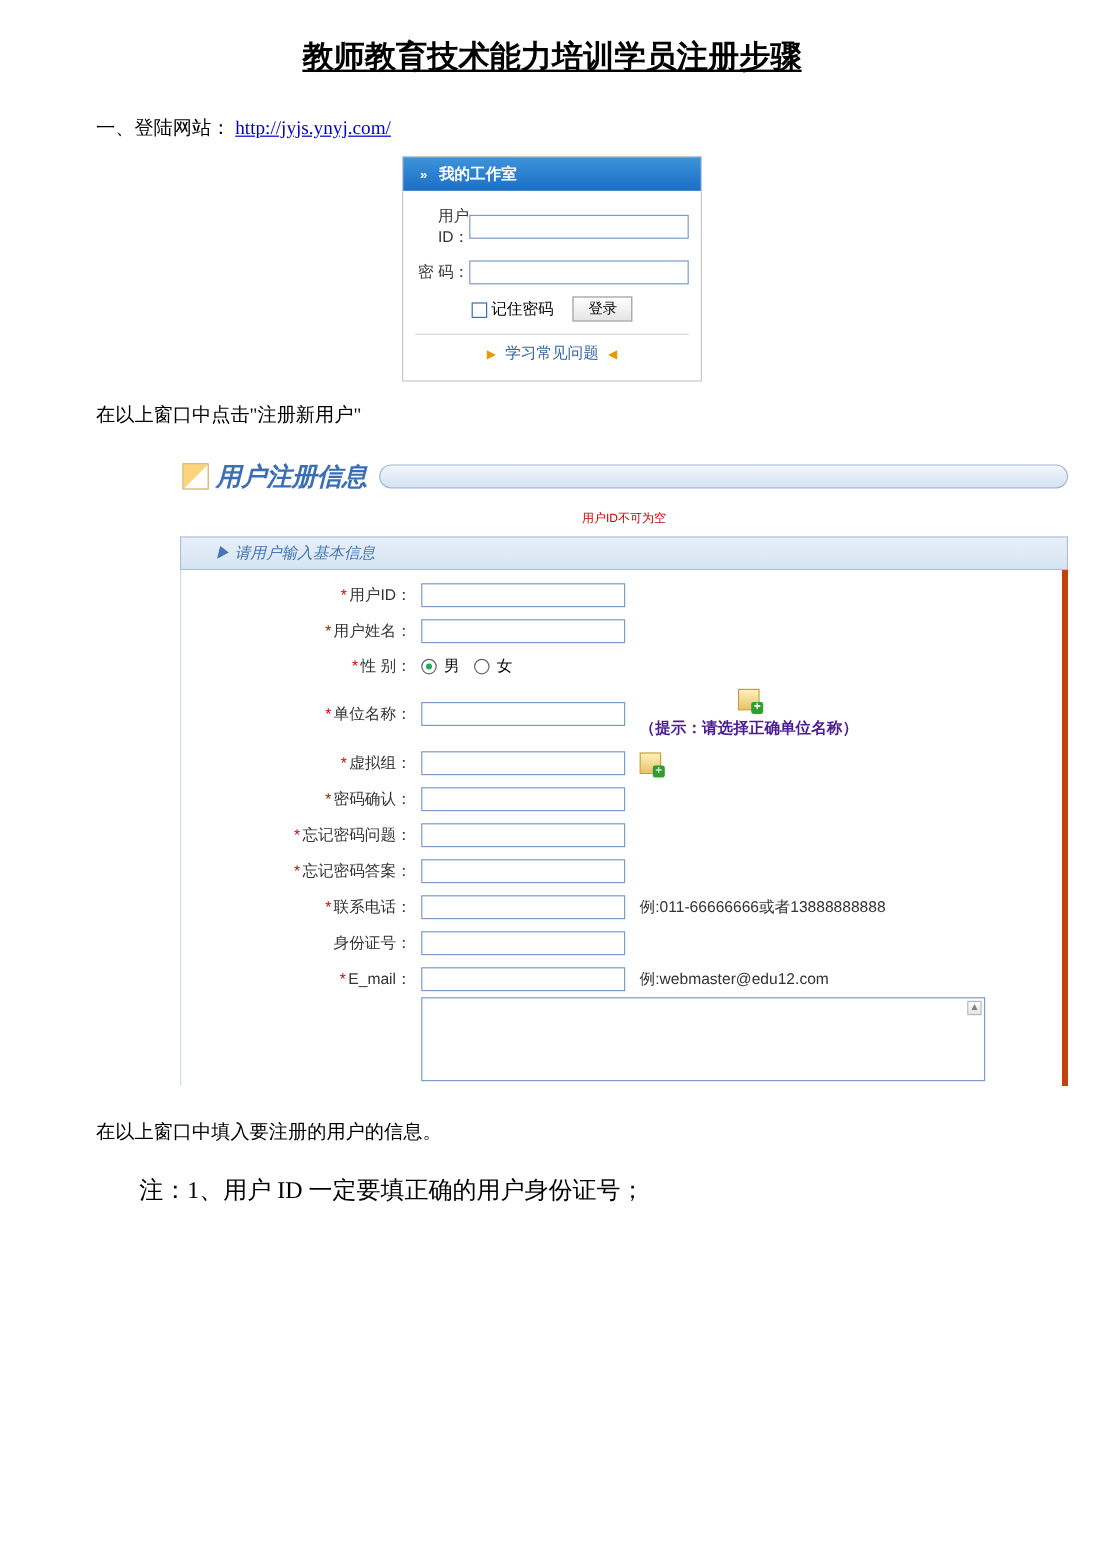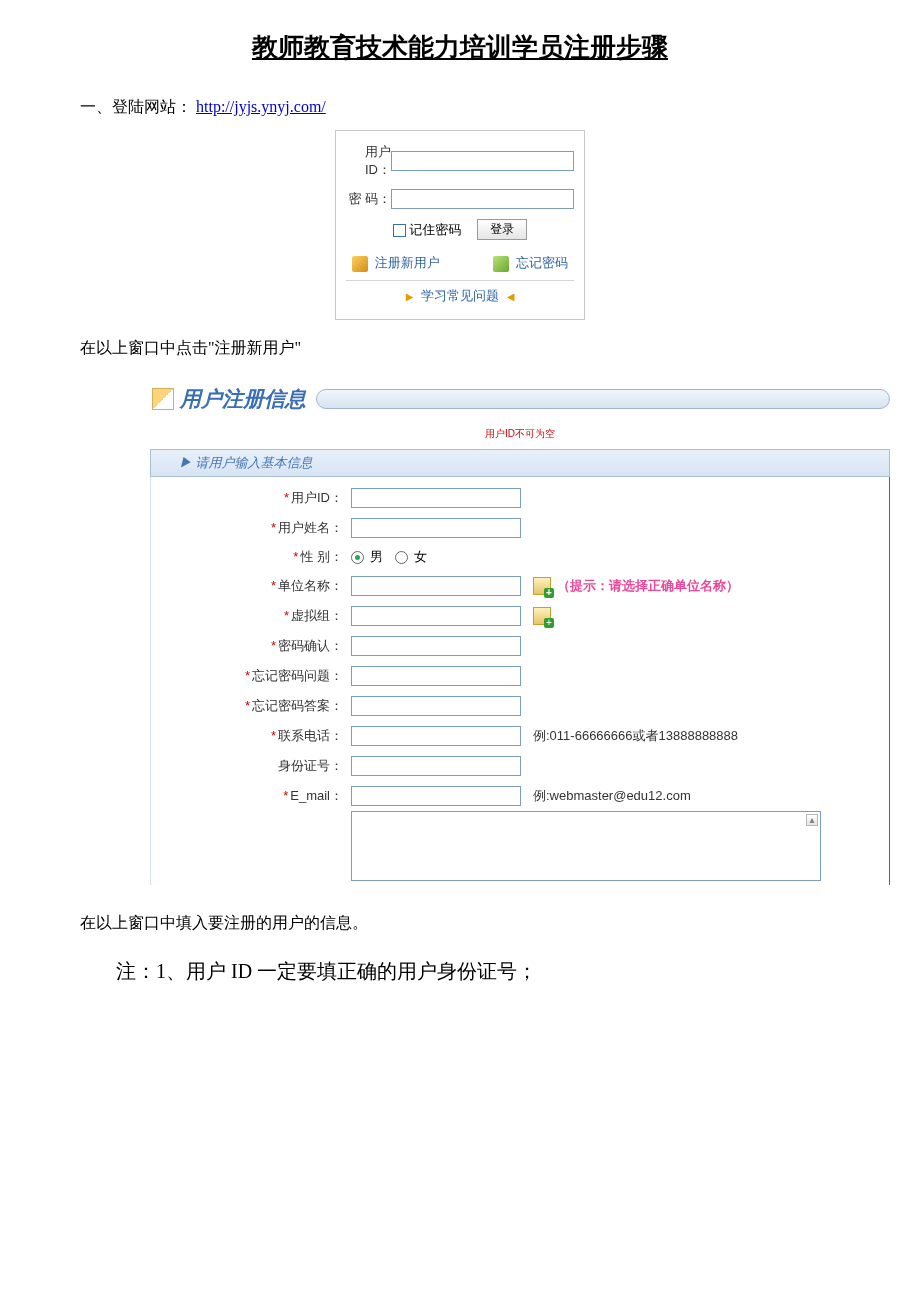--- a/index.html
+++ b/index.html
@@ -138,42 +138,42 @@
   }
   .reg-subhead {
     background: linear-gradient(#e8f0f9,#d6e4f3);
     border:1px solid #a9bfd8;
     padding:4px 28px;
     color:#4675b2;
     font-style:italic;
   }
   .reg-form {
     border-left:1px solid #d3dfec;
-    border-right:1px solid #c2410c;
+    border-right:5px solid #c2410c;
     padding: 6px 0 4px;
   }
   .rf-row {
     display:flex;
     align-items:center;
     padding: 5px 0;
   }
   .rf-lbl {
     width: 200px;
     text-align:right;
     color:#333;
     padding-right:8px;
   }
   .rf-lbl .ast { color:#c00; margin-right:2px;}
   .rf-input {
     width:170px; height:20px;
     border:1px solid #7a9cc5;
     background:#fff;
   }
   .rf-hint { margin-left:12px; color:#333; display:flex; align-items:center; gap:6px;}
-  .rf-hint.red { color:#ec4899; font-weight:bold;}
+  .rf-hint.red { color:#4c1d95; font-weight:bold;flex-direction:column;}
   .rf-ico {
     width:18px; height:18px;
     background: linear-gradient(#fff1bc,#e6c46a);
     border:1px solid #c7a030;
     position:relative;
   }
   .rf-ico::after{
     content:"+";
     position:absolute; right:-4px; bottom:-4px;
     background:#2f9e2f; color:#fff;
@@ -204,45 +204,39 @@
 <body>
 
 <h1 class="doc-title">教师教育技术能力培训学员注册步骤</h1>
 
 <p class="step-line">
   <span>一、登陆网站：</span>
   <a class="url-link">http://jyjs.ynyj.com/</a>
 </p>
 
 <div class="login-panel">
+  <div class="lp-header">
+    <span class="arrow">»</span>
+    <span>我的工作室</span>
+  </div>
   <div class="lp-body">
     <div class="lp-row">
       <span class="lp-label">用户ID：</span>
       <input type="text" class="lp-input" style="">
     </div>
     <div class="lp-row">
       <span class="lp-label">密  码：</span>
       <input type="password" class="lp-input" style="">
     </div>
     <div class="lp-btn-row">
       <span>
         <span class="chk"></span>
         <span>记住密码</span>
       </span>
       <button type="button" class="login-btn">登录</button>
-    </div>
-    <div class="lp-links">
-      <a>
-        <span class="ico reg-ico"></span>
-        <span>注册新用户</span>
-      </a>
-      <a>
-        <span class="ico fgt-ico"></span>
-        <span>忘记密码</span>
-      </a>
     </div>
     <div class="lp-foot">
       <span class="tri-r">▶</span>
       <a>学习常见问题</a>
       <span class="tri-l">◀</span>
     </div>
   </div>
 </div>
 
 <p class="caption">在以上窗口中点击"注册新用户"</p>

